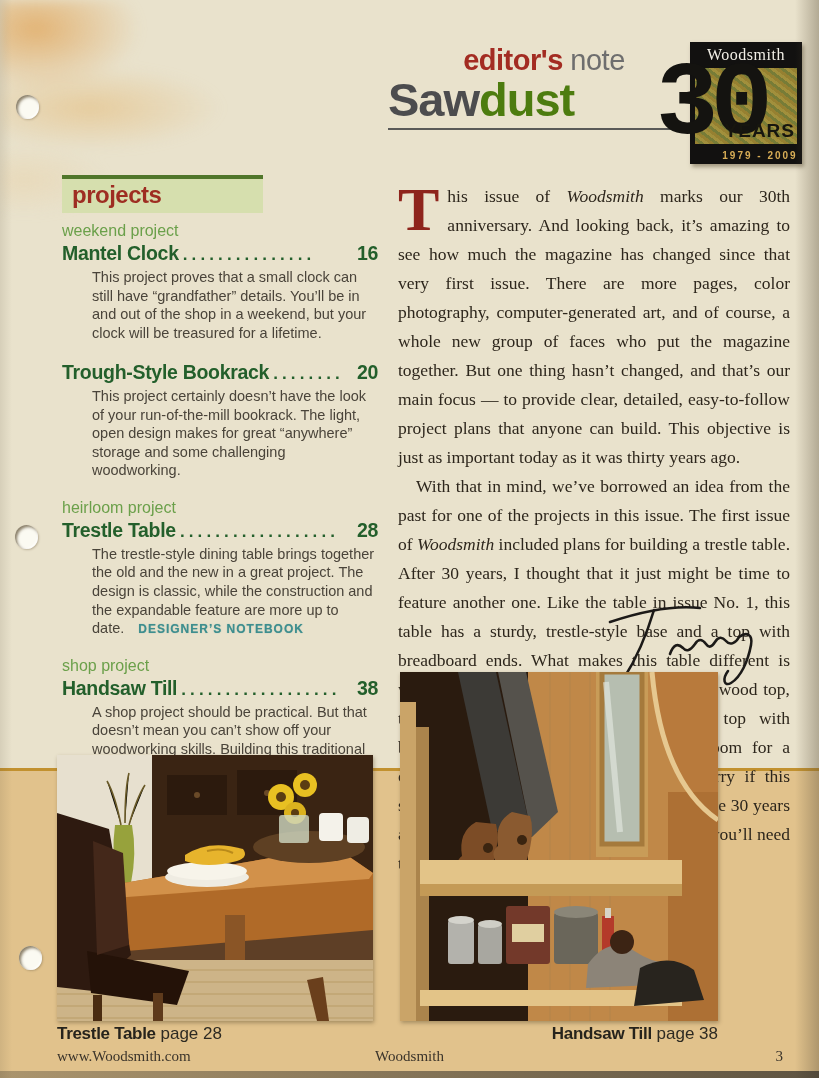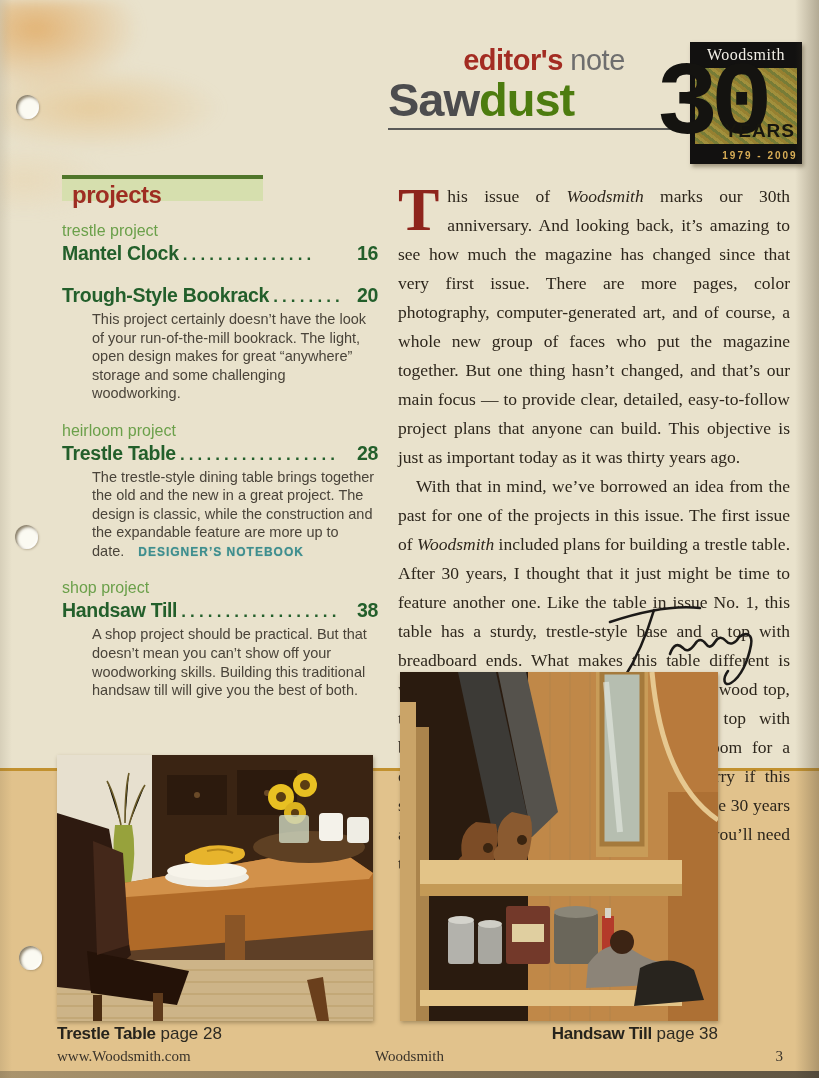--- a/index.html
+++ b/index.html
@@ -65,21 +65,21 @@
       background:
         repeating-linear-gradient(37deg, rgba(160,120,40,.55) 0 3px, rgba(100,110,50,.5) 3px 6px, rgba(190,150,60,.45) 6px 9px),
         #8a8a3c; }
   .logo30 .big30 { position:absolute; left:-34px; top:16px; font-size:104px; line-height:94px; font-weight:800;
                    letter-spacing:-8px; color:#141310; font-family:Liberation Mono, monospace; }
   .logo30 .years { position:absolute; right:7px; top:78px; font-size:19px; font-weight:bold; color:#17160f; letter-spacing:1px; }
   .logo30 .range { position:absolute; bottom:3px; left:0; width:100%; text-align:center; color:#d8ad56;
                    font-size:10px; font-weight:bold; letter-spacing:2px;padding-left:28px; }
 
   
-  .projects-band { position:absolute; left:62px; top:175px; width:201px; height:26px;
+  .projects-band { position:absolute; left:62px; top:175px; width:201px; height:38px;
                    background:#d6dfae; border-top:4px solid #50762a; padding:2px 3px 0 10px; }
   .projects-band span { font-size:24px; font-weight:bold; color:#9e2d22; letter-spacing:-.5px; }
   .toc { position:absolute; left:62px; top:222px; width:316px; }
   .toc-section { margin-bottom:19px; }
   .toc-kicker { color:#6ba04a; font-size:16px; margin-bottom:2px; }
   .toc-titlerow { display:flex; align-items:baseline; width:100%; color:#235f2b; font-weight:bold; font-size:19.5px; letter-spacing:-.3px; }
   .toc-leader { flex:1 1 auto; overflow:hidden; white-space:nowrap; padding:0 4px; font-size:17px; }
   .toc-page { flex:0 0 auto; }
   .toc-desc { margin:3px 0 0 30px; width:286px; color:#4a443a; font-size:14.5px; line-height:1.28; }
   .badge { color:#3e8e8e; font-weight:bold; font-size:12px; letter-spacing:1px;
@@ -129,26 +129,27 @@
   <div class="big30">30</div>
   <div class="years">YEARS</div>
   <div class="range">1979 - 2009</div>
 </div>
 
 <div class="projects-band"><span>projects</span></div>
 
 <div class="toc">
 
   <div class="toc-section">
-    <div class="toc-kicker">trestle project</div>
+    <div class="toc-kicker">weekend project</div>
     <div class="toc-titlerow">
       <span>Mantel Clock</span>
       <span class="toc-leader">. . . . . . . . . . . . . . .</span>
       <span class="toc-page">16</span>
     </div>
+    <div class="toc-desc">This project proves that a small clock can still have “grandfather” details. You’ll be in and out of the shop in a weekend, but your clock will be treasured for a lifetime.</div>
   </div>
 
   <div class="toc-section">
     <div class="toc-titlerow">
       <span>Trough-Style Bookrack</span>
       <span class="toc-leader">. . . . . . . .</span>
       <span class="toc-page">20</span>
     </div>
     <div class="toc-desc">This project certainly doesn’t have the look of your run-of-the-mill bookrack. The light, open design makes for great “anywhere” storage and some challenging woodworking.</div>
   </div>

